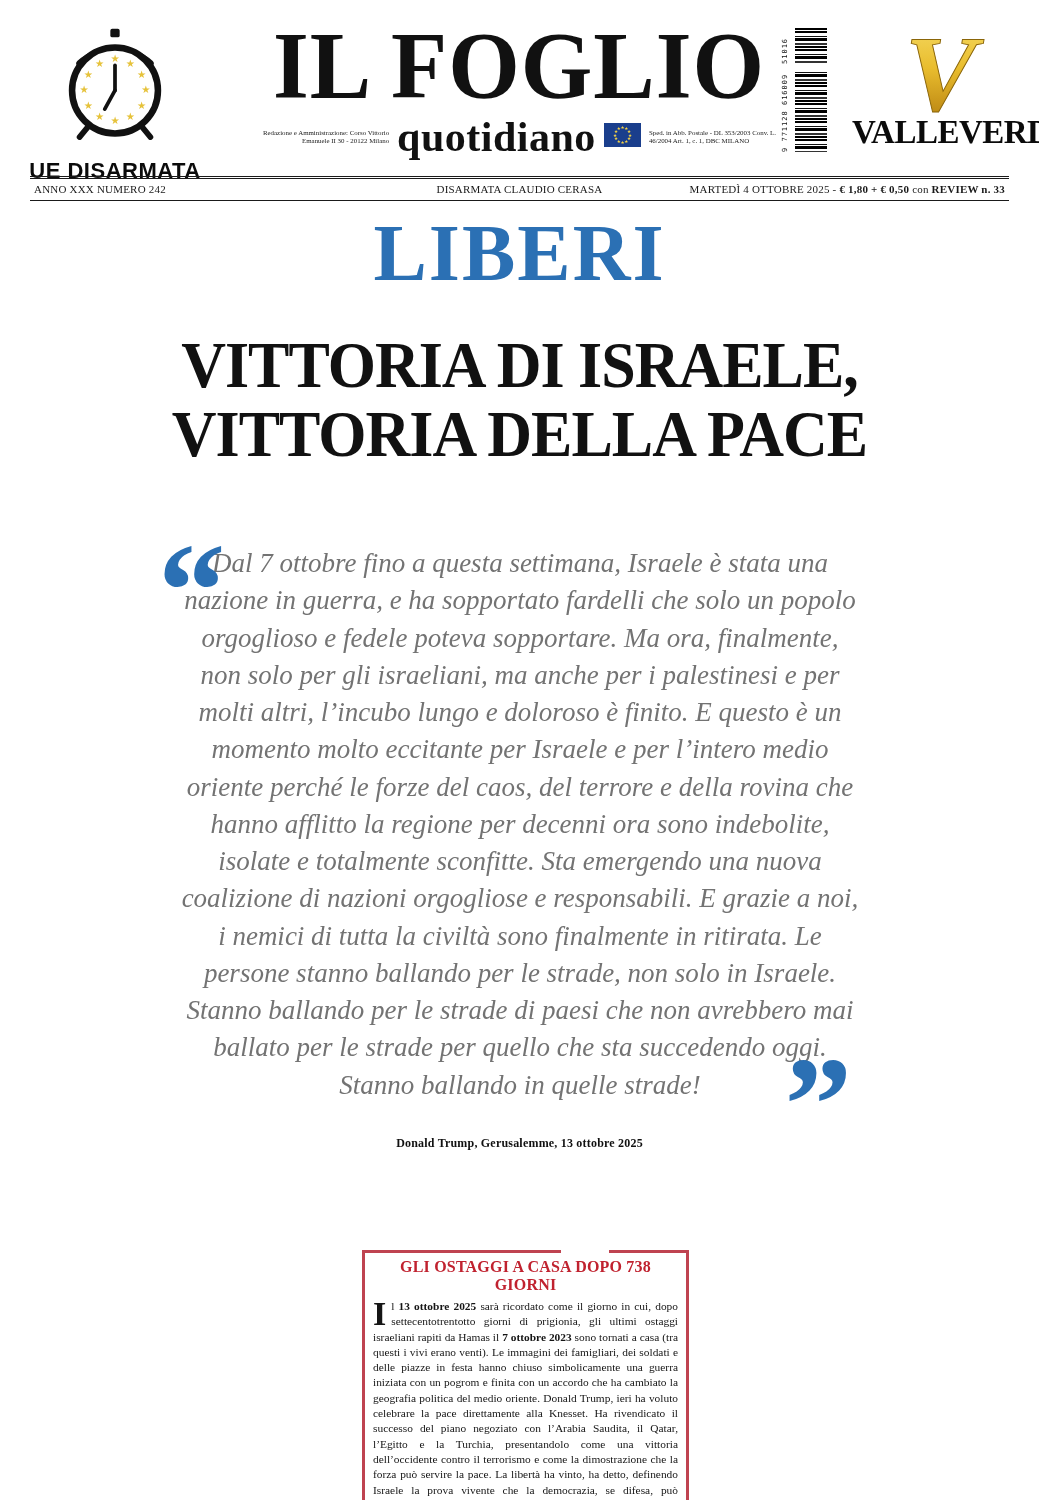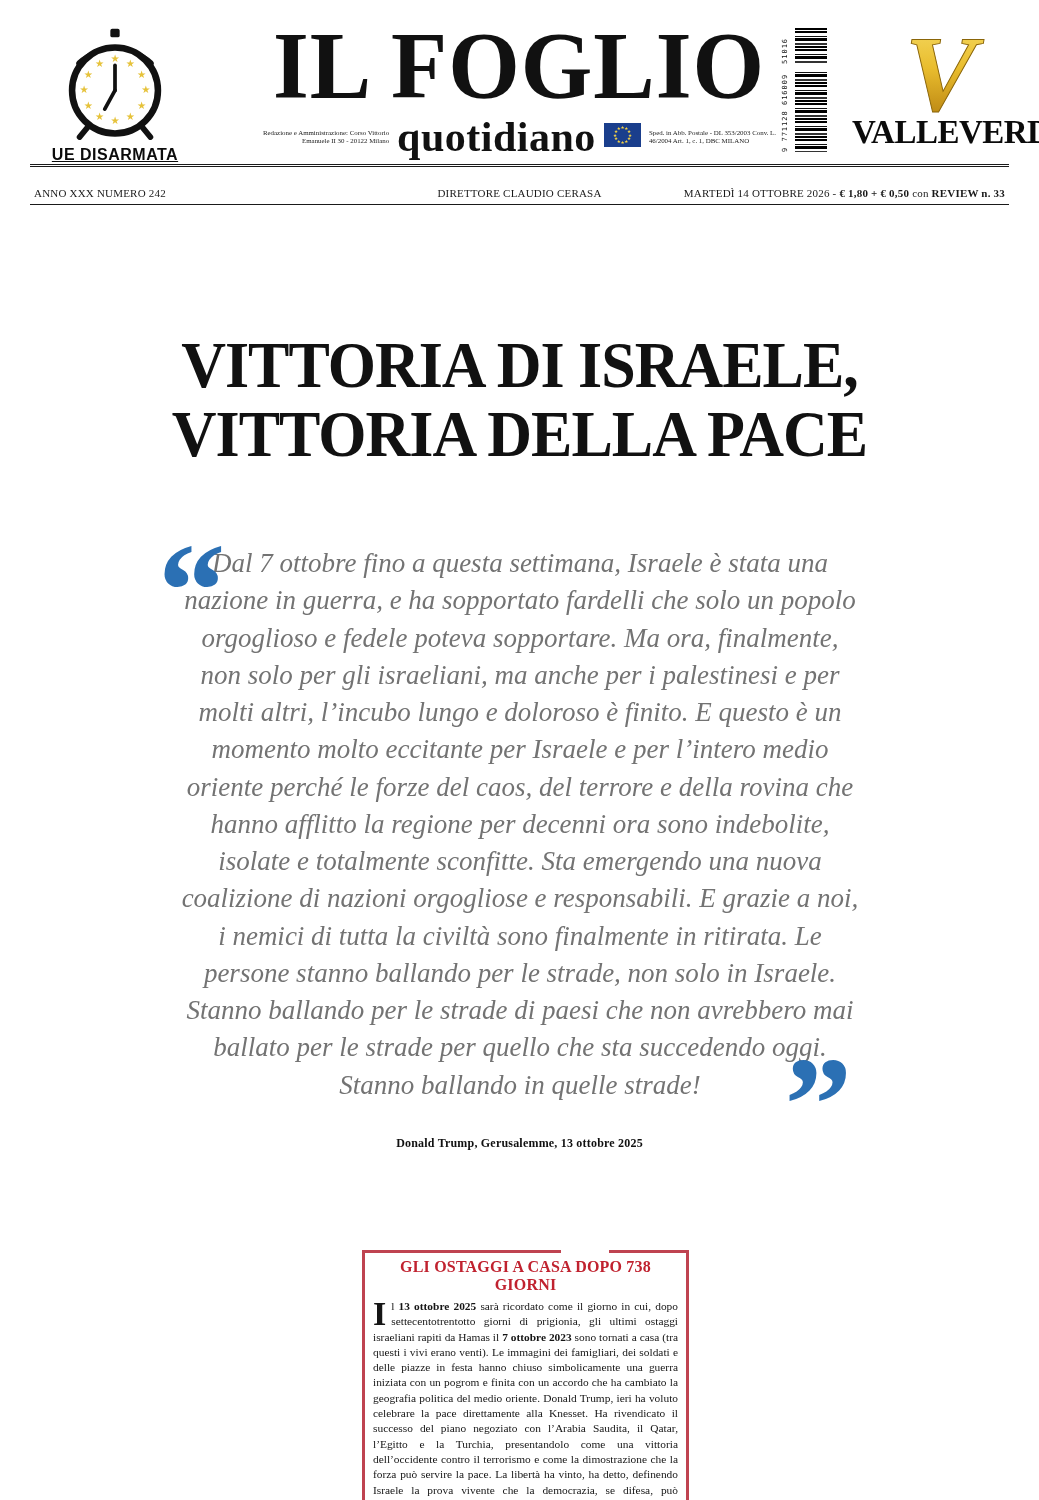--- a/index.html
+++ b/index.html
@@ -1,22 +1,22 @@
 <!DOCTYPE html>
 <html><head>
 <meta charset="utf-8">
 <style>
   html,body{margin:0;padding:0;background:#e8e8e8;}
   .page{position:relative;width:1039px;height:1500px;margin:0 auto;background:#fff;
         font-family:"Liberation Serif",serif;color:#111;overflow:hidden;}
 
   
   .brand-left{position:absolute;left:26px;top:26px;width:178px;text-align:center;}
-  .brand-left-label{font-family:"Liberation Sans",sans-serif;font-weight:700;font-size:16px;
-        letter-spacing:.5px;margin-top:2px;color:#0b0b0b;text-decoration:underline;}
+  .brand-left-label{font-family:"Liberation Sans",sans-serif;font-weight:700;font-size:22px;
+        letter-spacing:.5px;margin-top:14px;color:#0b0b0b;}
   .masthead-center{position:absolute;left:260px;top:18px;width:518px;text-align:center;}
   .paper-title{font-size:92px;font-weight:700;line-height:1.02;letter-spacing:1px;
         transform:scaleY(1.04);transform-origin:top center;white-space:nowrap;}
   .masthead-sub{display:flex;align-items:center;justify-content:center;gap:8px;margin-top:1px;}
   .mast-small{font-size:6.9px;line-height:1.15;color:#222;width:152px;}
   .mast-small.addr{text-align:right;}
   .mast-small.postal{text-align:left;}
   .quotidiano{font-size:42px;font-weight:700;letter-spacing:.5px;white-space:nowrap;}
 
   .barcode{position:absolute;left:787px;top:28px;width:40px;height:124px;}
@@ -26,24 +26,24 @@
   .bars::after{content:"";position:absolute;left:0;right:0;top:36px;height:7px;background:#fff;}
   .barcode-addon,.barcode-label{position:absolute;left:-6px;writing-mode:vertical-rl;transform:rotate(180deg);
         font-family:"DejaVu Sans Mono",monospace;font-size:7px;letter-spacing:1px;color:#111;}
   .barcode-addon{top:0;height:36px;}
   .barcode-label{top:44px;height:80px;}
 
   .brand-right{position:absolute;left:852px;top:22px;width:170px;text-align:center;}
   .brand-right-label{font-size:33px;font-weight:700;letter-spacing:-0.5px;margin-top:-8px;color:#0b0b0b;}
 
   
-  .infobar{position:absolute;left:30px;right:30px;top:164px;
+  .infobar{position:absolute;left:30px;right:30px;top:176px;
         border-top:3px double #1a1a1a;border-bottom:1px solid #1a1a1a;
         display:flex;justify-content:space-between;align-items:flex-start;
-        padding:20px 4px 5px;font-size:11px;letter-spacing:.2px;color:#1a1a1a;}
+        padding:4px 4px 5px;font-size:11px;letter-spacing:.2px;color:#1a1a1a;}
   .infobar .c{position:absolute;left:0;right:0;text-align:center;}
   .infobar .r{margin-left:auto;}
 
   
   .kicker{position:absolute;top:208px;left:0;width:100%;text-align:center;
         font-size:80px;font-weight:700;letter-spacing:2px;}
   .headline{position:absolute;top:330px;left:0;width:100%;text-align:center;
         font-size:62px;font-weight:700;line-height:1.07;letter-spacing:-1px;
         transform:scaleY(1.05);transform-origin:top center;}
 
@@ -146,24 +146,25 @@
           </linearGradient>
         </defs>
         <text x="84" y="92" font-size="112" font-weight="700" font-style="italic" font-family="Liberation Serif,serif" text-anchor="middle" fill="url(#gold)" stroke="#8a6508" stroke-width="1">V</text>
       </svg>
     </span>
     <div class="brand-right-label">VALLEVERDE</div>
   </div>
 
   <div class="infobar">
     <span>ANNO XXX NUMERO 242</span>
-    <span class="c">DIRETTORE CLAUDIO CERASA</span>
-    <span class="r"><span>MARTEDÌ 14 OTTOBRE 2026 - </span><span style="font-weight: 700;">€ 1,80 + € 0,50</span><span> con </span><span style="font-weight: 700;">REVIEW n. 33</span></span>
+    <span class="c">DISARMATA CLAUDIO CERASA</span>
+    <span class="r"><span>MARTEDÌ 4 OTTOBRE 2025 - </span><span style="font-weight: 700;">€ 1,80 + € 0,50</span><span> con </span><span style="font-weight: 700;">REVIEW n. 33</span></span>
   </div>
 
+  <div class="kicker" style="color:#2b70b4;">LIBERI</div>
   <div class="headline">
     <div>VITTORIA DI ISRAELE,</div>
     <div>VITTORIA DELLA PACE</div>
   </div>
 
   <div class="quote">
     <span class="qmark qopen" style="color:#2b70b4;">“</span>
     <div class="quote-text">Dal 7 ottobre fino a questa settimana, Israele è stata una nazione in guerra, e ha sopportato fardelli che solo un popolo orgoglioso e fedele poteva sopportare. Ma ora, finalmente, non solo per gli israeliani, ma anche per i palestinesi e per molti altri, l’incubo lungo e doloroso è finito. E questo è un momento molto eccitante per Israele e per l’intero medio oriente perché le forze del caos, del terrore e della rovina che hanno afflitto la regione per decenni ora sono indebolite, isolate e totalmente sconfitte. Sta emergendo una nuova coalizione di nazioni orgogliose e responsabili. E grazie a noi, i nemici di tutta la civiltà sono finalmente in ritirata. Le persone stanno ballando per le strade, non solo in Israele. Stanno ballando per le strade di paesi che non avrebbero mai ballato per le strade per quello che sta succedendo oggi. Stanno ballando in quelle strade!</div>
     <span class="qmark qclose" style="color:#2b70b4;">”</span>
   </div>

